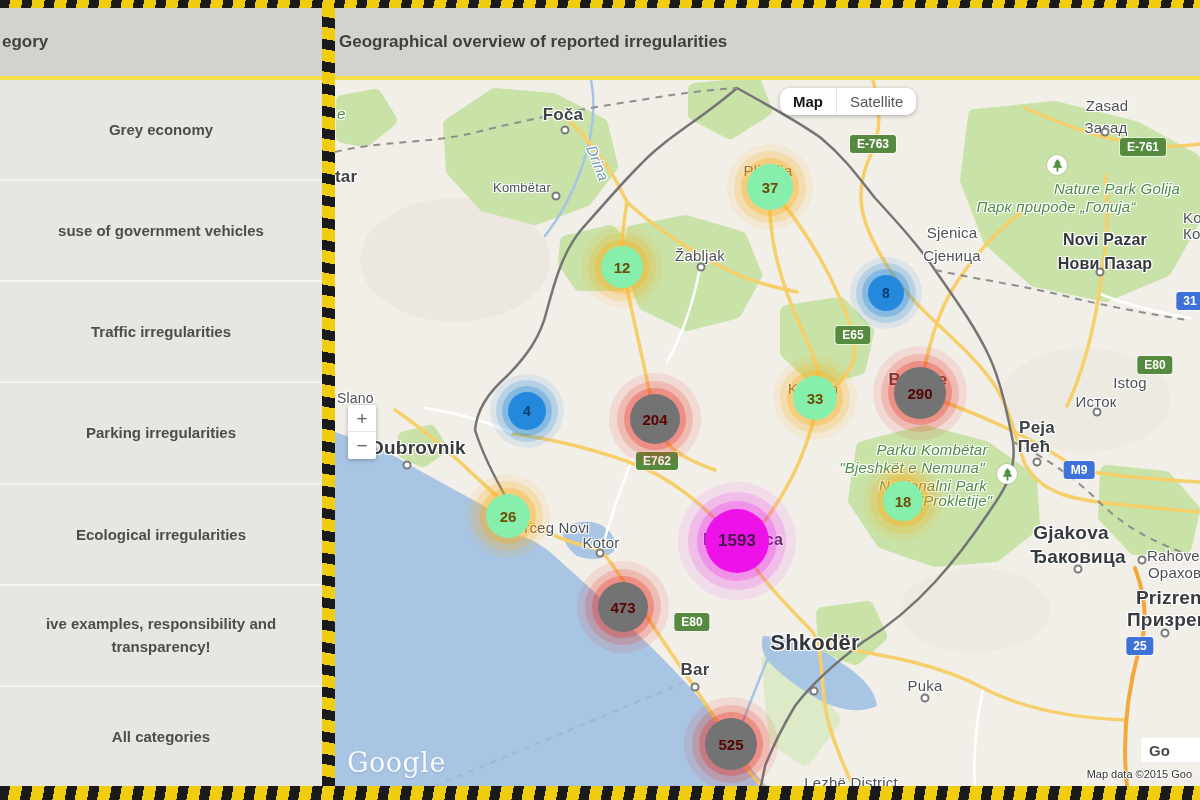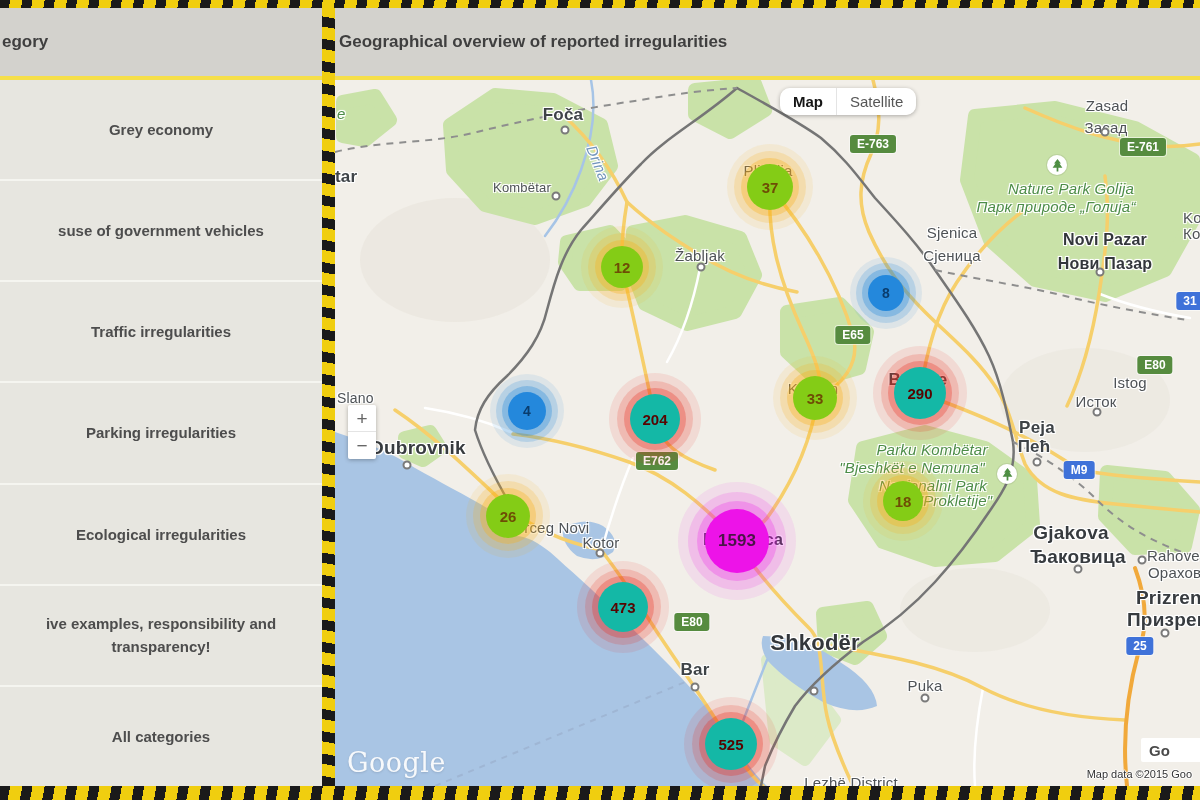--- a/index.html
+++ b/index.html
@@ -35,22 +35,22 @@
   .lab-city20{font-size:16px;color:#33373B;font-weight:bold;}
   .lab-city22{font-size:22px;color:#33373B;font-weight:bold;}
   .lab-park{font-size:15px;color:#4C8C47;font-style:italic;}
   .lab-water{font-size:15px;color:#7396BD;font-style:italic;}
   .towndot{position:absolute;width:5px;height:5px;border:2px solid #7A7A7A;background:#fff;border-radius:50%;transform:translate(-50%,-50%);z-index:2;}
   .tree{position:absolute;width:20px;height:20px;background:#fff;border-radius:50%;display:flex;align-items:center;justify-content:center;transform:translate(-50%,-50%);box-shadow:0 0 0 1px rgba(0,0,0,.07);z-index:2;}
   .badge{position:absolute;transform:translate(-50%,-50%);font-size:12px;font-weight:bold;color:#fff;padding:2px 7px;border-radius:3px;z-index:2;box-shadow:0 0 0 1px rgba(255,255,255,.55);}
   .badge-green{background:#568B3F;}
   .badge-blue{background:#3F72D9;}
   .marker{position:absolute;border-radius:50%;display:flex;align-items:center;justify-content:center;font-weight:bold;font-size:15px;transform:translate(-50%,-50%);cursor:pointer;}
-  .c-yellow{background:#84cc16;color:#6E4D05;box-shadow:0 0 0 6px rgba(250,175,24,.33),0 0 0 13px rgba(250,175,24,.20),0 0 0 20px rgba(250,175,24,.10);}
-  .c-red{background:#14b8a6;color:#570400;box-shadow:0 0 0 6px rgba(233,42,30,.30),0 0 0 13px rgba(233,42,30,.18),0 0 0 21px rgba(233,42,30,.10);}
+  .c-yellow{background:#86efac;color:#6E4D05;box-shadow:0 0 0 6px rgba(250,175,24,.33),0 0 0 13px rgba(250,175,24,.20),0 0 0 20px rgba(250,175,24,.10);}
+  .c-red{background:#737373;color:#570400;box-shadow:0 0 0 6px rgba(233,42,30,.30),0 0 0 13px rgba(233,42,30,.18),0 0 0 21px rgba(233,42,30,.10);}
   .c-blue{background:#2488DC;color:#0A3D6E;box-shadow:0 0 0 6px rgba(36,136,220,.33),0 0 0 12px rgba(36,136,220,.20),0 0 0 18px rgba(36,136,220,.10);}
   .c-magenta{background:#ED13E8;color:#4A1547;box-shadow:0 0 0 8px rgba(237,30,232,.27),0 0 0 17px rgba(237,30,232,.16),0 0 0 27px rgba(237,30,232,.09);}
   .maptype{position:absolute;left:445px;top:8px;display:flex;z-index:6;box-shadow:0 1px 4px rgba(0,0,0,.3);border-radius:10px;overflow:hidden;}
   .mt-btn{background:#fff;border:none;height:27px;padding:0 13px;font-family:"Liberation Sans",sans-serif;font-size:15px;color:#565656;cursor:pointer;}
   .mt-btn + .mt-btn{border-left:1px solid #E4E4E4;}
   .mt-btn.active{font-weight:bold;color:#151515;}
   .zoomctl{position:absolute;left:13px;top:325px;width:28px;z-index:6;box-shadow:0 1px 4px rgba(0,0,0,.3);border-radius:2px;overflow:hidden;display:flex;flex-direction:column;}
   .zoomctl button{width:28px;height:27px;background:#fff;border:none;font-size:19px;line-height:19px;color:#666;cursor:pointer;padding:0;font-family:"Liberation Sans",sans-serif;}
   .zoomctl button:first-child{border-bottom:1px solid #E4E4E4;}
   .gwm{position:absolute;left:12px;bottom:8px;z-index:5;font-family:"DejaVu Serif",serif;font-size:27px;color:rgba(255,255,255,.92);letter-spacing:.5px;text-shadow:0 1px 2px rgba(80,90,110,.25);}
@@ -200,21 +200,21 @@
             <div class="maplabel lab-city22" style="left: 480px; top: 563px;">Shkodër</div>
             <div class="maplabel lab-city17" style="left: 360px; top: 590px;">Bar</div>
             <div class="maplabel lab-town15" style="left: 266px; top: 462px;">Kotor</div>
             <div class="maplabel lab-town15" style="left: 212px; top: 447px;">Herceg Novi</div>
             <div class="maplabel lab-city19" style="left: 83px; top: 368px;">Dubrovnik</div>
             <div class="maplabel lab-town14 anch-left" style="left: 2px; top: 318px;">Slano</div>
             <div class="maplabel lab-city17 anch-left" style="left: 0px; top: 97px;">tar</div>
             <div class="maplabel lab-town15" style="left: 516px; top: 702px;">Lezhë District</div>
             <div class="maplabel lab-town15 anch-left" style="left: 848px; top: 137px;">Ko</div>
             <div class="maplabel lab-town15 anch-left" style="left: 848px; top: 153px;">Ко</div>
-            <div class="maplabel lab-park" style="left: 736px; top: 108px;">Nature Park Golija</div>
+            <div class="maplabel lab-park" style="left: 782px; top: 108px;">Nature Park Golija</div>
             <div class="maplabel lab-park" style="left: 721px; top: 126px;">Парк природе „Голија“</div>
             <div class="maplabel lab-park" style="left: 597px; top: 369px;">Parku Kombëtar</div>
             <div class="maplabel lab-park" style="left: 577px; top: 387px;">"Bjeshkët e Nemuna"</div>
             <div class="maplabel lab-park" style="left: 598px; top: 405px;">Nacionalni Park</div>
             <div class="maplabel lab-park" style="left: 620px; top: 420px;">"Prokletije"</div>
             <div class="maplabel lab-park anch-left" style="left: 2px; top: 33px;">e</div>
             <div class="maplabel lab-water" style="left: 263px; top: 83px; transform: translate(-50%, -50%) rotate(68deg);">Drina</div>
             <span class="towndot" style="left: 230px; top: 50px;"></span>
             <span class="towndot" style="left: 221px; top: 116px;"></span>
             <span class="towndot" style="left: 366px; top: 187px;"></span>

